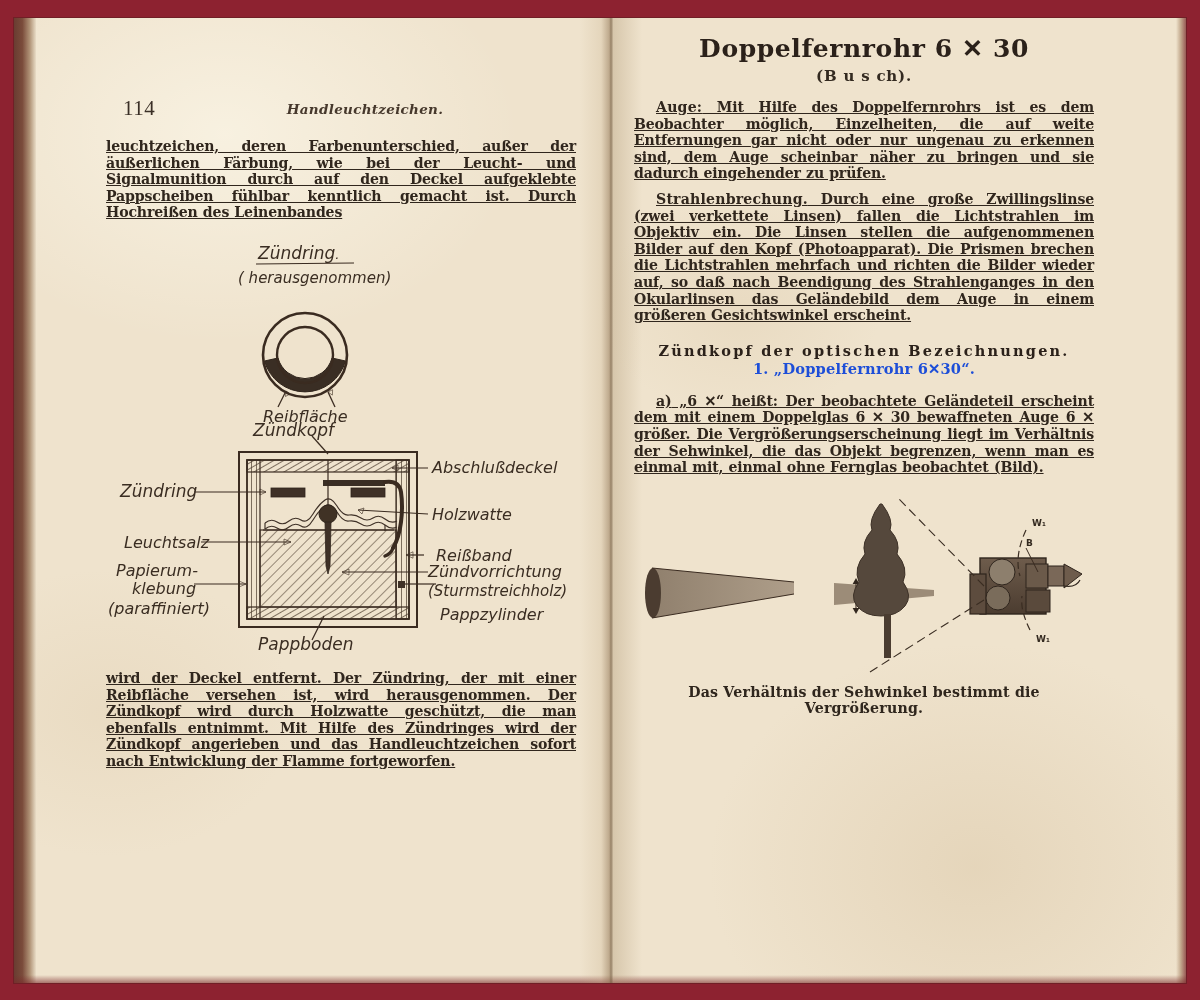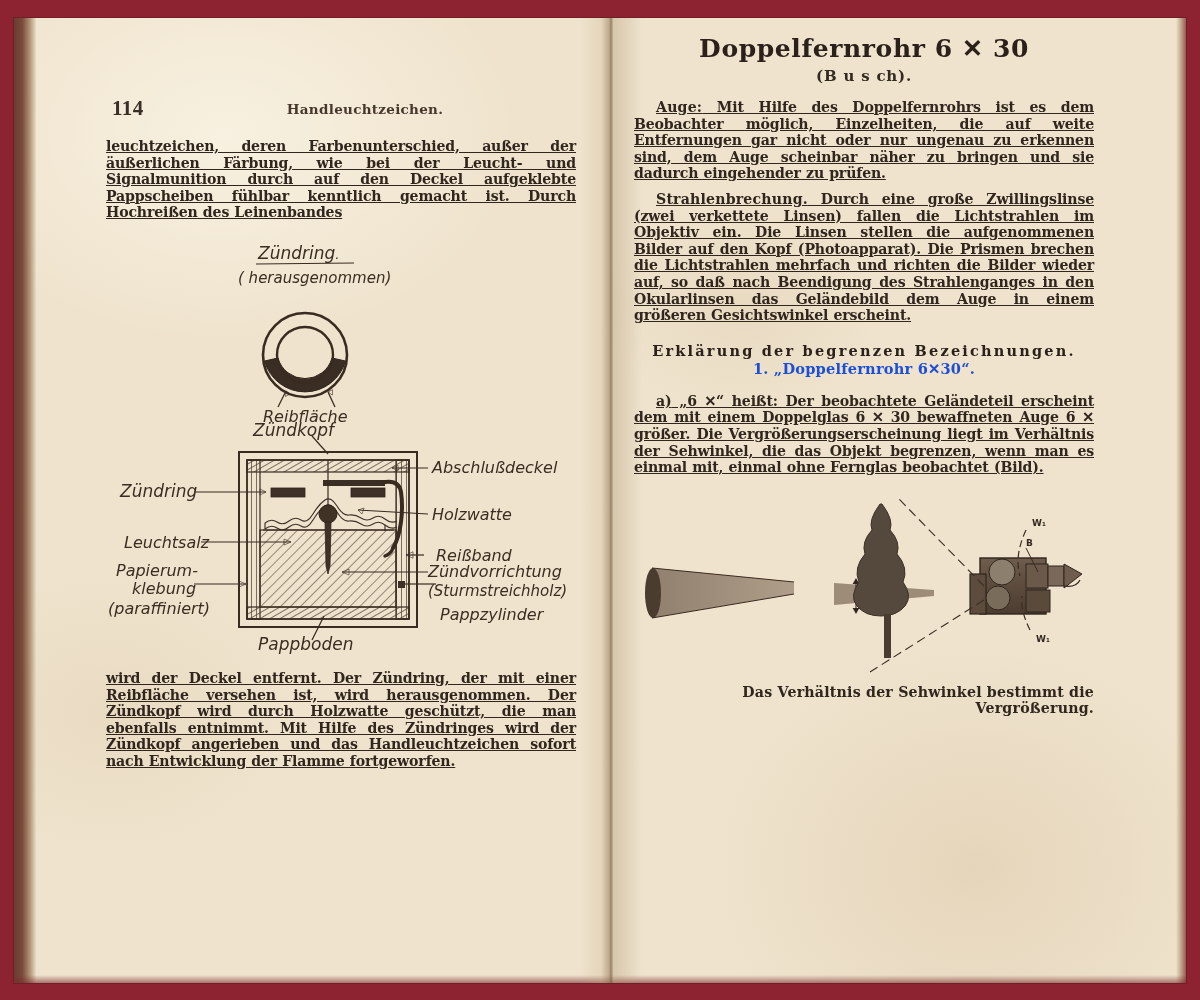--- a/index.html
+++ b/index.html
@@ -56,28 +56,28 @@
   
   .page{position:absolute;top:0;height:100%;}
   #page-left{left:92px;width:470px;}
   #page-right{left:620px;width:460px;}
 
   .hdr{position:relative;height:30px;margin-top:78px;}
   .folio{
     position:absolute;top:0;font-size:21px;color:#3a2f26;
     font-family:"Liberation Serif",serif;letter-spacing:.5px;
   }
-  #folio-left{left:6px;font-weight:bold;}
+  #folio-left{left:17px;}
   #folio-right{right:0;}
   .runhead{
     position:absolute;width:100%;text-align:center;top:5px;
     font-family:"DejaVu Serif",serif;font-size:13.5px;font-weight:700;
     color:#46382c;letter-spacing:.3px;
   }
-  #page-left .runhead{text-align:center;padding-left:24px;}
+  #page-left .runhead{text-align:center;padding-left:24px;font-style:italic;}
   #page-right .runhead{text-align:center;padding-right:28px;}
 
   
   .body{
     font-family:"DejaVu Serif",serif;
     font-size:14.1px;line-height:16.6px;
     color:#30261d;
     text-align:justify;
     -webkit-font-smoothing:none;
     font-weight:600;
@@ -100,21 +100,21 @@
   .sect-head{
     font-family:"DejaVu Serif",serif;font-weight:800;font-size:14.5px;
     color:#2b211a;text-align:center;letter-spacing:2.2px;
   }
   .sect-sub{
     font-family:"DejaVu Serif",serif;font-weight:800;font-size:14.6px;
     color:#1d4ed8;text-align:center;letter-spacing:.2px;margin-top:1px;
   }
   .figcap{
     font-family:"DejaVu Serif",serif;font-weight:700;font-size:14.2px;
-    color:#2f261d;text-align:right;letter-spacing:.2px;
+    color:#2f261d;text-align:center;letter-spacing:.2px;
   }
 
   
   .fig{position:relative;}
   svg{display:block;overflow:visible;}
   .ink{stroke:#3a2b20;fill:none;}
   .handw{
     font-family:"DejaVu Sans",sans-serif;
     font-style:italic;font-size:15px;fill:#3a2d22;
   }
@@ -276,21 +276,21 @@
     <div class="body" style="margin-top:14px;">
       <p class="ind">
         <span class="lead">Auge:</span><span> Mit Hilfe des Doppelfernrohrs ist es dem Beobachter möglich, Einzelheiten, die auf weite Entfernungen gar nicht oder nur ungenau zu erkennen sind, dem Auge scheinbar näher zu bringen und sie dadurch eingehender zu prüfen.</span>
       </p>
       <div class="gap"></div>
       <p class="ind">
         <span class="lead">Strahlenbrechung.</span><span> Durch eine große Zwillingslinse (zwei verkettete Linsen) fallen die Lichtstrahlen im Objektiv ein. Die Linsen stellen die aufgenommenen Bilder auf den Kopf (Photoapparat). Die Prismen brechen die Lichtstrahlen mehrfach und richten die Bilder wieder auf, so daß nach Beendigung des Strahlenganges in den Okularlinsen das Geländebild dem Auge in einem größeren Gesichtswinkel erscheint.</span>
       </p>
     </div>
 
-    <div class="sect-head" style="margin-top:18px;">Erklärung der begrenzen Bezeichnungen.</div>
+    <div class="sect-head" style="margin-top:18px;">Zündkopf der optischen Bezeichnungen.</div>
     <div class="sect-sub">1. „Doppelfernrohr 6✕30“.</div>
 
     <div class="body" style="margin-top:16px;">
       <p class="ind">
         <span>a)</span><span> „6 ✕“ heißt: Der beobachtete Geländeteil erscheint dem mit einem Doppelglas 6 ✕ 30 bewaffneten Auge 6 ✕ größer. Die Vergrößerungserscheinung liegt im Verhältnis der Sehwinkel, die das Objekt begrenzen, wenn man es einmal mit, einmal ohne Fernglas beobachtet (Bild).</span>
       </p>
     </div>
 
     <div class="fig" style="margin-top:14px;height:190px;">
       <svg width="460" height="190" viewBox="0 0 460 190" aria-hidden="true">

